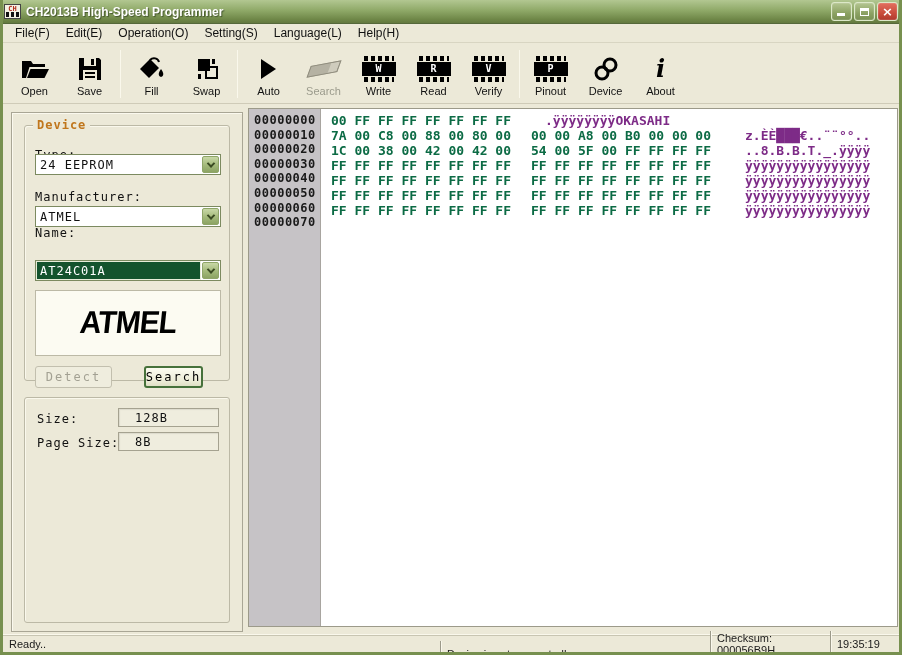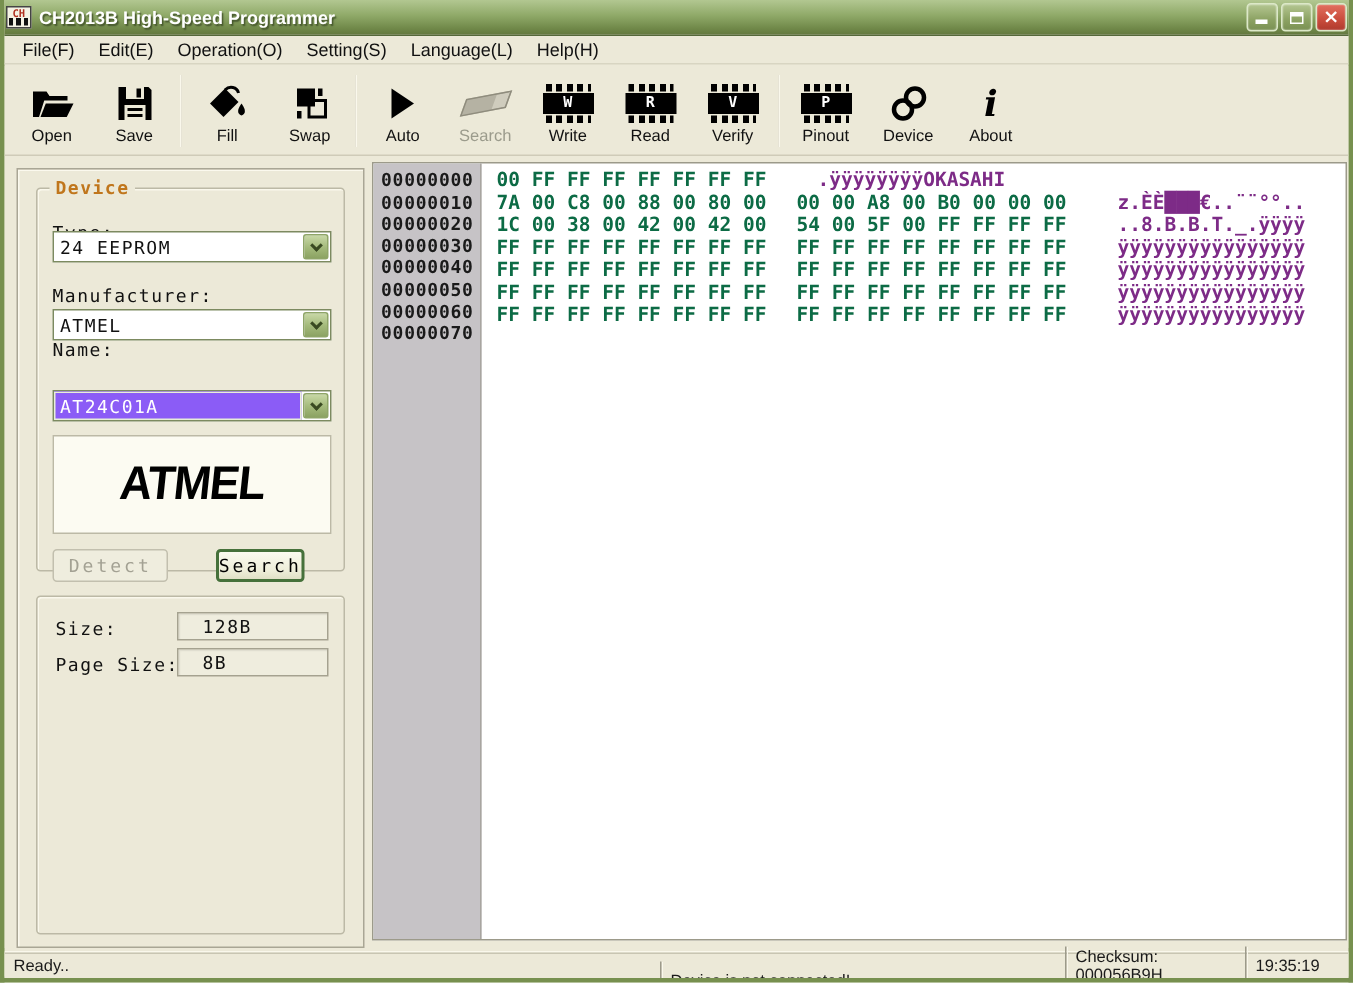--- a/index.html
+++ b/index.html
@@ -72,21 +72,21 @@
   .fieldlabel { font:12px "DejaVu Sans Mono",monospace; color:#111; letter-spacing:1px; }
   .lab-type { position:absolute; left:10px; top:22px; }
   .lab-manuf { position:absolute; left:10px; top:64px; }
   .lab-name { position:absolute; left:10px; top:100px; }
   .combo {
     position:absolute; left:10px; width:186px; height:21px; background:#fff;
     border:1px solid #7C8A60; display:flex; align-items:stretch;
   }
   .combo-type { top:28px; } .combo-manuf { top:80px; } .combo-name { top:134px; }
   .combo-text { flex:1; font:12px "DejaVu Sans Mono",monospace; color:#111; display:flex; align-items:center; padding-left:4px; letter-spacing:1px; }
-  .combo.selected .combo-text { background:#8b5cf6; color:#fff; box-shadow:inset 0 0 0 1px #E8EDD9; }
+  .combo.selected .combo-text { background:#14532d; color:#fff; box-shadow:inset 0 0 0 1px #E8EDD9; }
   .combo-btn {
     width:17px; margin:1px; border-radius:2px;
     background:linear-gradient(180deg,#C8D8A6 0%,#A3B97A 55%,#8CA363 100%);
     border:1px solid #8FA568; display:flex; align-items:center; justify-content:center;
   }
   .chev { width:6px; height:6px; border-right:2px solid #3A4A22; border-bottom:2px solid #3A4A22; transform:rotate(45deg) translate(-1px,-1px); }
   .logo-box {
     position:absolute; left:10px; top:164px; width:186px; height:66px; background:#FCFBF2;
     border:1px solid #BCB9A6; display:flex; align-items:center; justify-content:center;
   }

